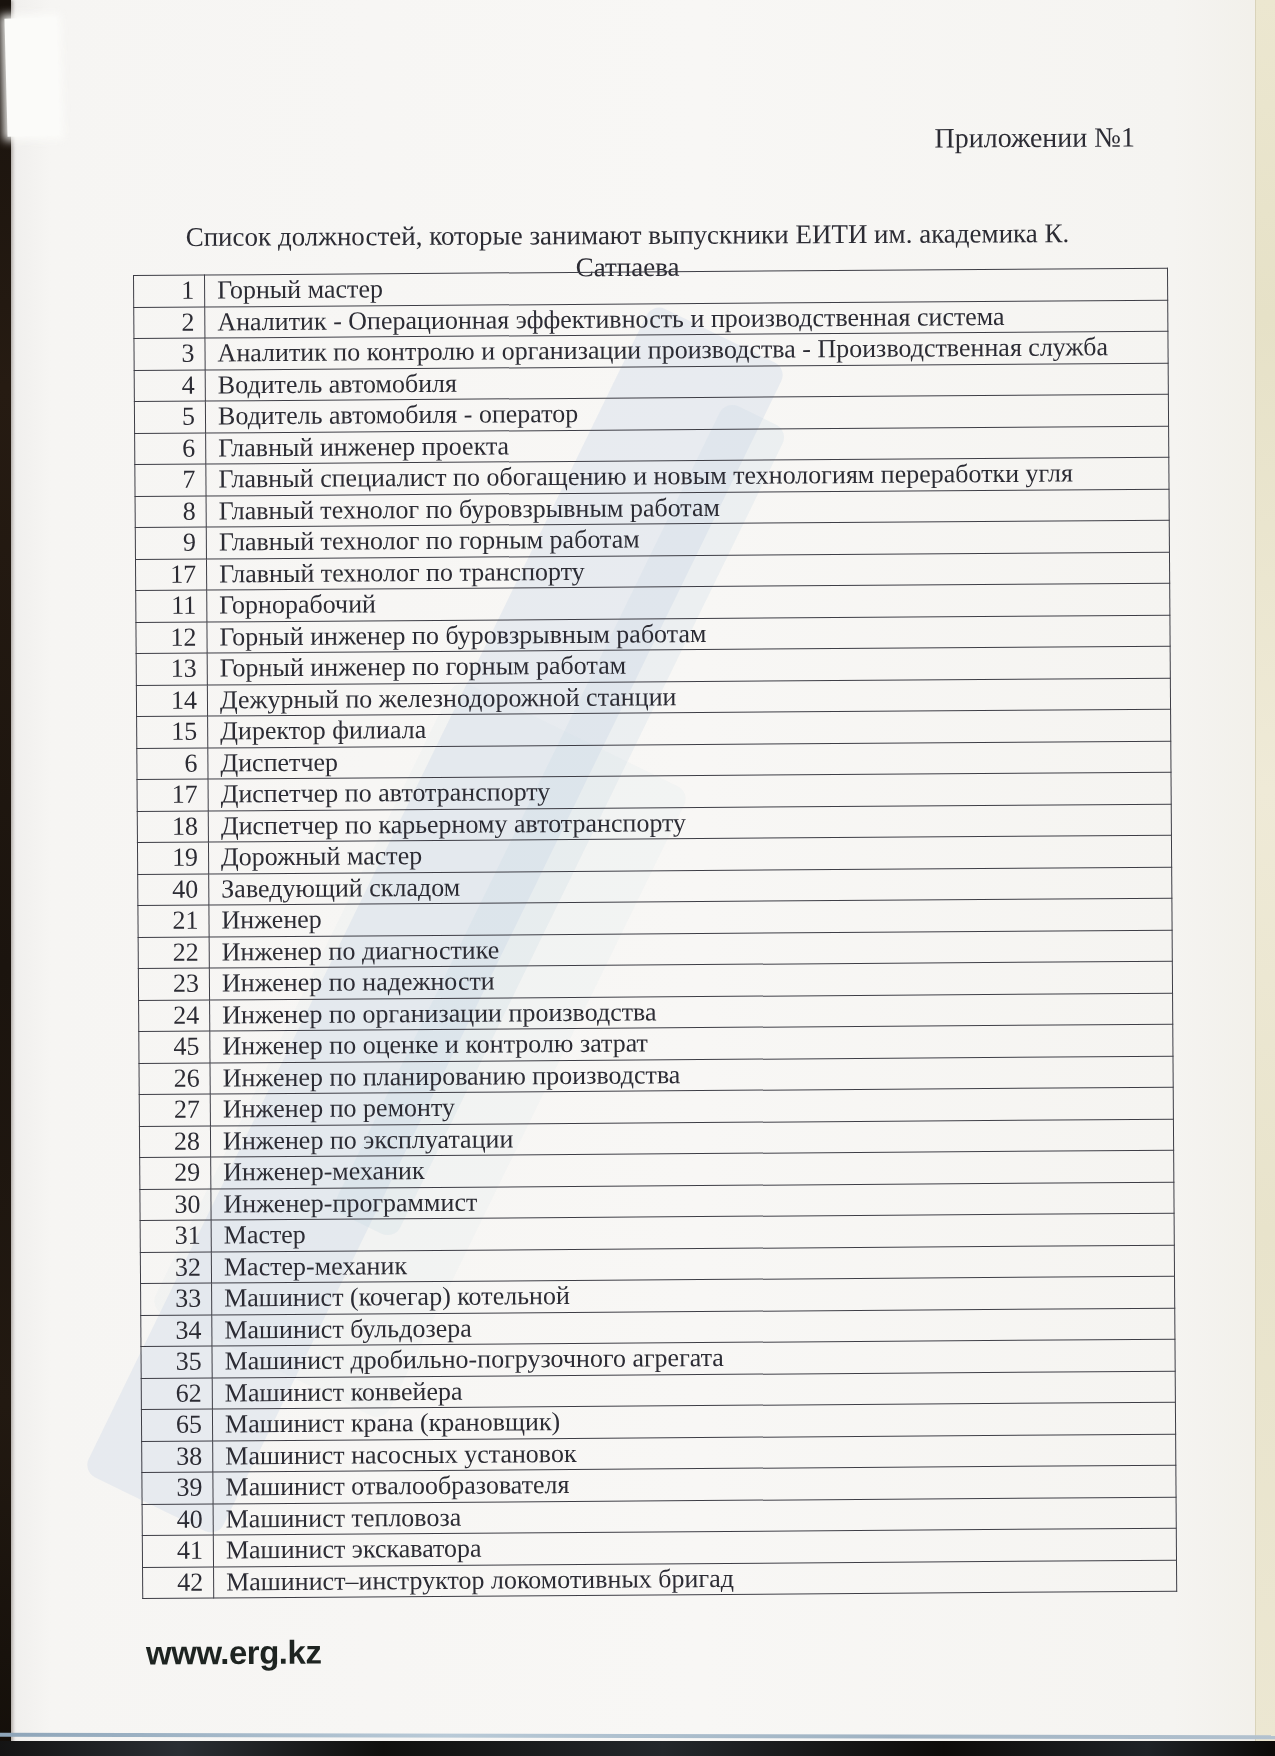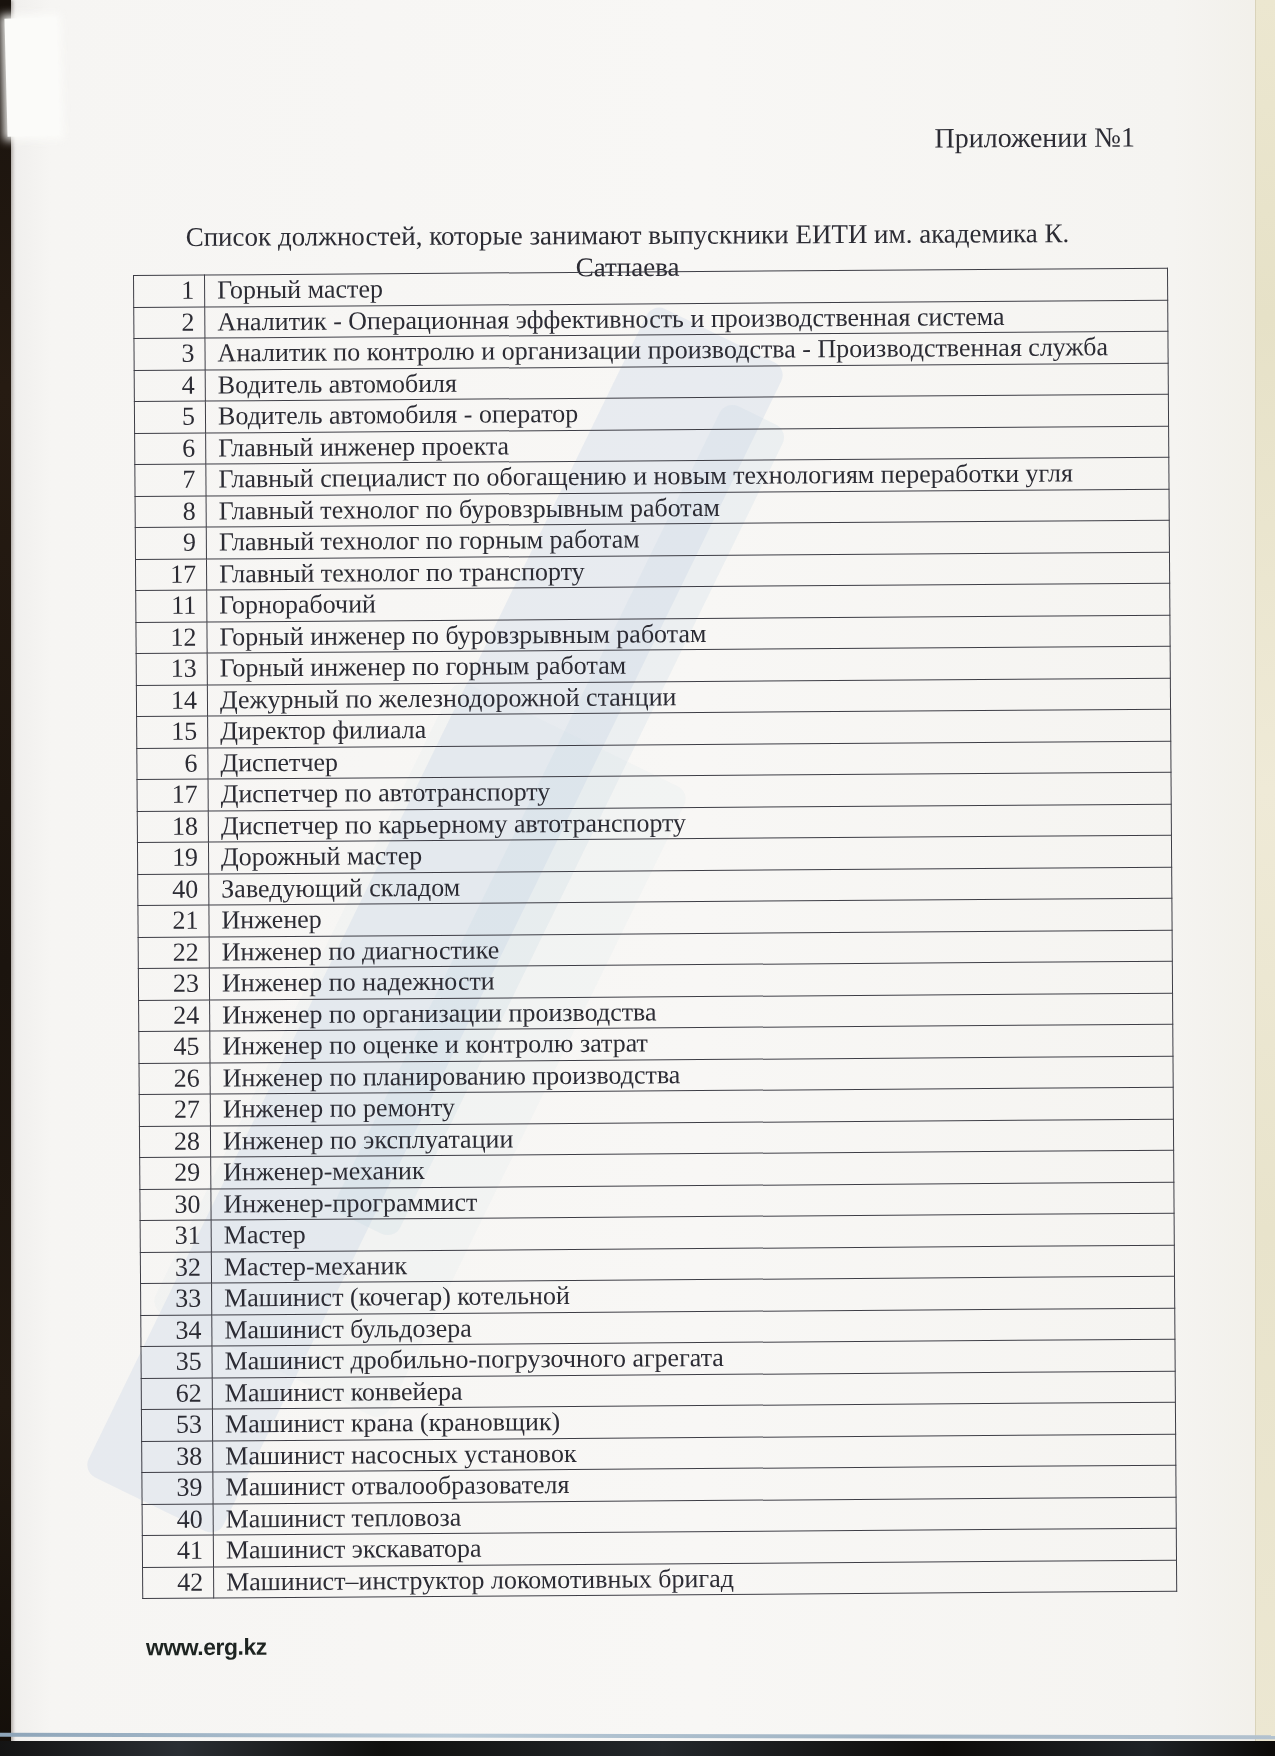--- a/index.html
+++ b/index.html
@@ -88,21 +88,21 @@
     white-space: nowrap;
     overflow: hidden;
   }
   td.num { width: 60px; text-align: right; padding: 0 10px 0 0; }
   td.pos { padding: 0 6px 0 12px; }
 
   .footer {
     position: absolute; left: 146px; top: 1607px;
     font-family: "Liberation Sans", "DejaVu Sans", sans-serif;
     font-weight: bold;
-    font-size: 23px;
+    font-size: 33px;
     letter-spacing: -0.5px;
     color: #1e2421;
     transform: rotate(-0.3deg);
   }
 </style>
 </head>
 <body>
 
 <div class="scan-root">
 
@@ -255,21 +255,21 @@
           </tr>
           <tr>
             <td class="num">35</td>
             <td class="pos">Машинист дробильно-погрузочного агрегата</td>
           </tr>
           <tr>
             <td class="num">62</td>
             <td class="pos">Машинист конвейера</td>
           </tr>
           <tr>
-            <td class="num">53</td>
+            <td class="num">65</td>
             <td class="pos">Машинист крана (крановщик)</td>
           </tr>
           <tr>
             <td class="num">38</td>
             <td class="pos">Машинист насосных установок</td>
           </tr>
           <tr>
             <td class="num">39</td>
             <td class="pos">Машинист отвалообразователя</td>
           </tr>

